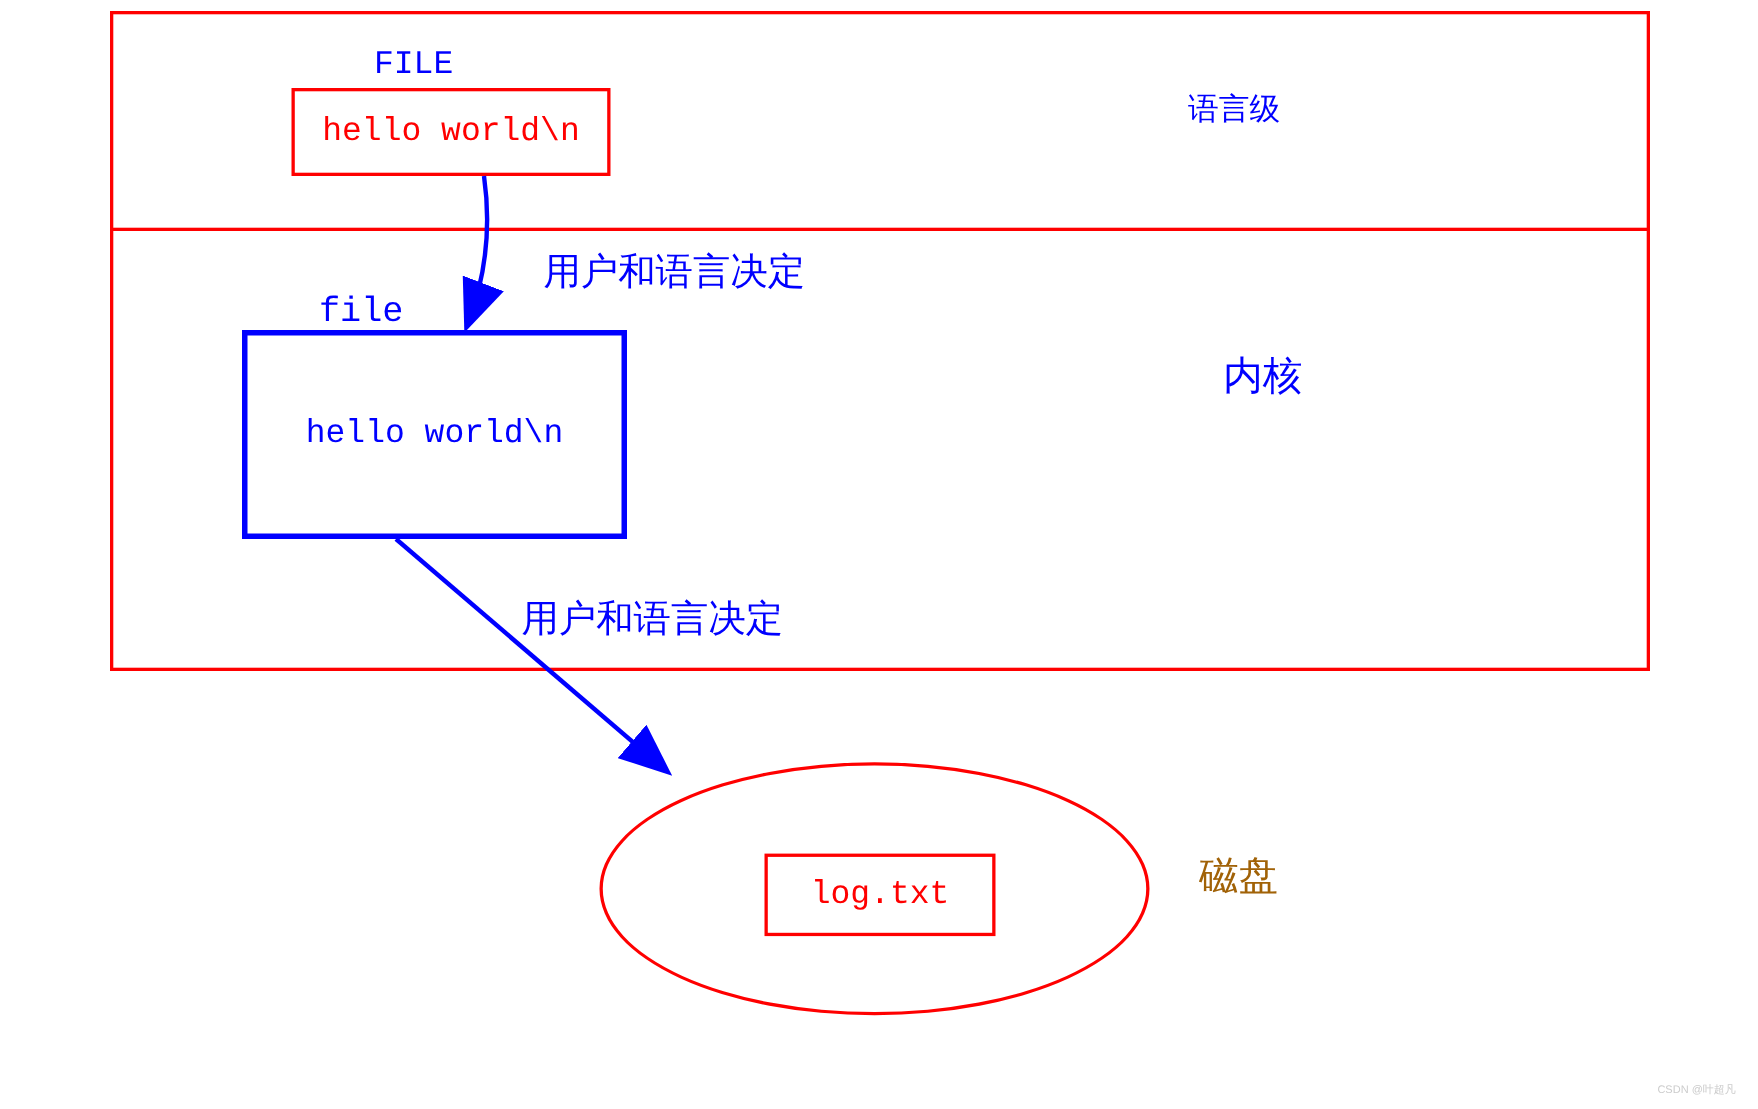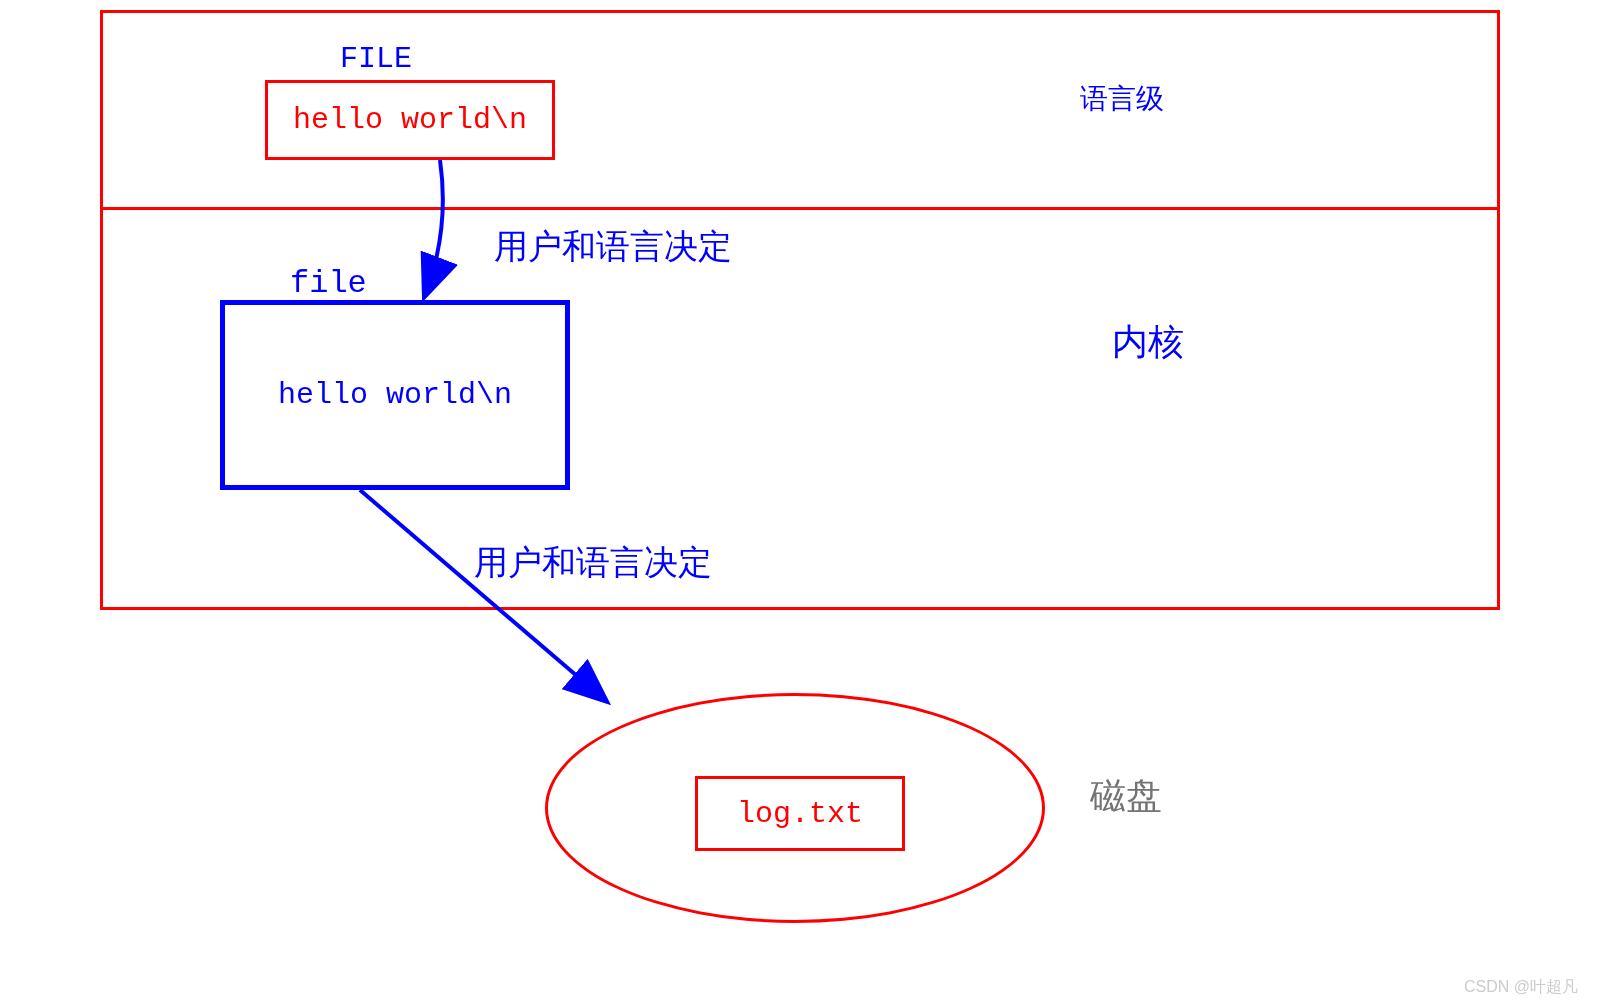--- a/index.html
+++ b/index.html
@@ -125,30 +125,30 @@
       align-items: center;
       justify-content: center;
       color: #ff0000;
       font-size: 30px;
       font-family: "Courier New", monospace;
     }
     .disk-label {
       position: absolute;
       left: 1090px;
       top: 772px;
-      color: #737373;
+      color: #a16207;
       font-size: 36px;
       font-family: Liberation Sans, sans-serif;
     }
     .watermark {
       position: absolute;
       right: 20px;
       bottom: 10px;
       color: #cccccc;
-      font-size: 16px;
+      font-size: 10px;
       font-family: sans-serif;
     }
     svg.arrows {
       position: absolute;
       left: 0;
       top: 0;
       width: 1598px;
       height: 1008px;
       pointer-events: none;
     }

